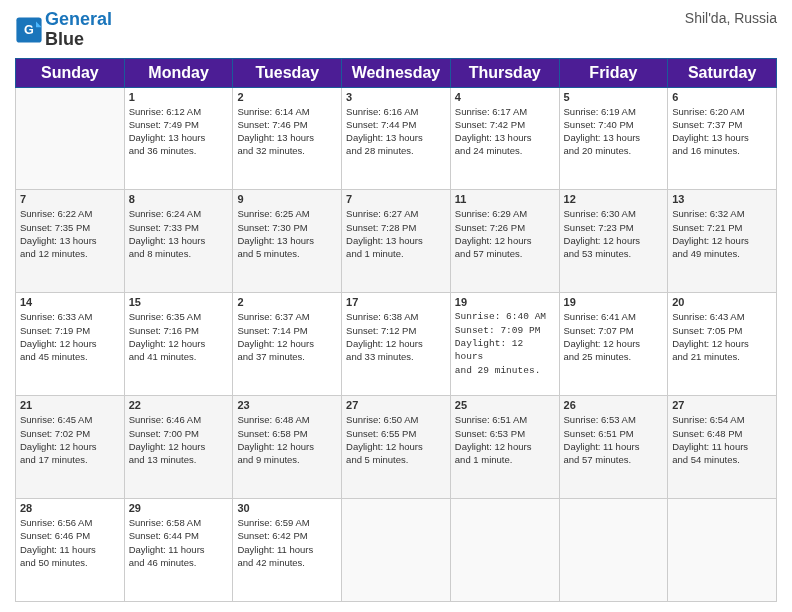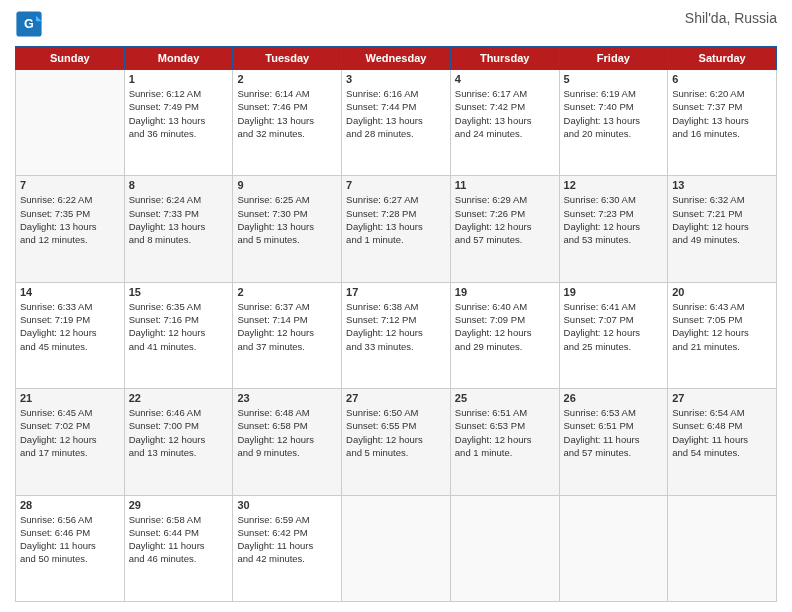--- a/index.html
+++ b/index.html
@@ -54,24 +54,24 @@
       color: #555;
     }
     .calendar {
       flex: 1;
       border: 1px solid #ccc;
       border-collapse: collapse;
       width: 100%;
       table-layout: fixed;
     }
     .calendar th {
-      background-color: #b91c1c;
+      background-color: #4c1d95;
       color: #fff;
       text-align: center;
-      font-size: 11px;
+      font-size: 16px;
       padding: 5px 2px;
       border: 1px solid #1a5a9a;
     }
     .calendar td {
       border: 1px solid #ccc;
       vertical-align: top;
       padding: 3px 4px;
       font-size: 9.5px;
       color: #333;
       height: 88px;
@@ -100,20 +100,24 @@
 <body>
 
 <div class="page">
   <div class="header">
     <div class="logo">
       <svg class="logo-icon" viewBox="0 0 40 40">
         <rect x="2" y="2" width="36" height="36" rx="4" fill="#1a75bb"></rect>
         <text x="20" y="26" text-anchor="middle" font-size="18" font-weight="bold" fill="white" font-family="Arial">G</text>
         <polygon points="30,8 38,16 30,16" fill="#4db8ff"></polygon>
       </svg>
+      <div class="logo-text">
+        <span style="color:#1a75bb">General</span><br>
+        <span style="color:#333">Blue</span>
+      </div>
     </div>
     <div class="title-block">
       <div class="location">Shil'da, Russia</div>
     </div>
   </div>
 
   <table class="calendar">
     <thead>
       <tr>
       <th>Sunday</th>
@@ -246,21 +250,21 @@
           </td>
           <td class="row-white">
             <span class="day-number">17</span>
             <div class="day-info" style="white-space: pre-line;">Sunrise: 6:38 AM
 Sunset: 7:12 PM
 Daylight: 12 hours
 and 33 minutes.</div>
           </td>
           <td class="row-white">
             <span class="day-number">19</span>
-            <div class="day-info" style="white-space: pre-line;">Sunrise: 6:40 AM
+            <div class="day-info" style="white-space: pre-line; font-family: Liberation Mono, monospace;">Sunrise: 6:40 AM
 Sunset: 7:09 PM
 Daylight: 12 hours
 and 29 minutes.</div>
           </td>
           <td class="row-white">
             <span class="day-number">19</span>
             <div class="day-info" style="white-space: pre-line;">Sunrise: 6:41 AM
 Sunset: 7:07 PM
 Daylight: 12 hours
 and 25 minutes.</div>

